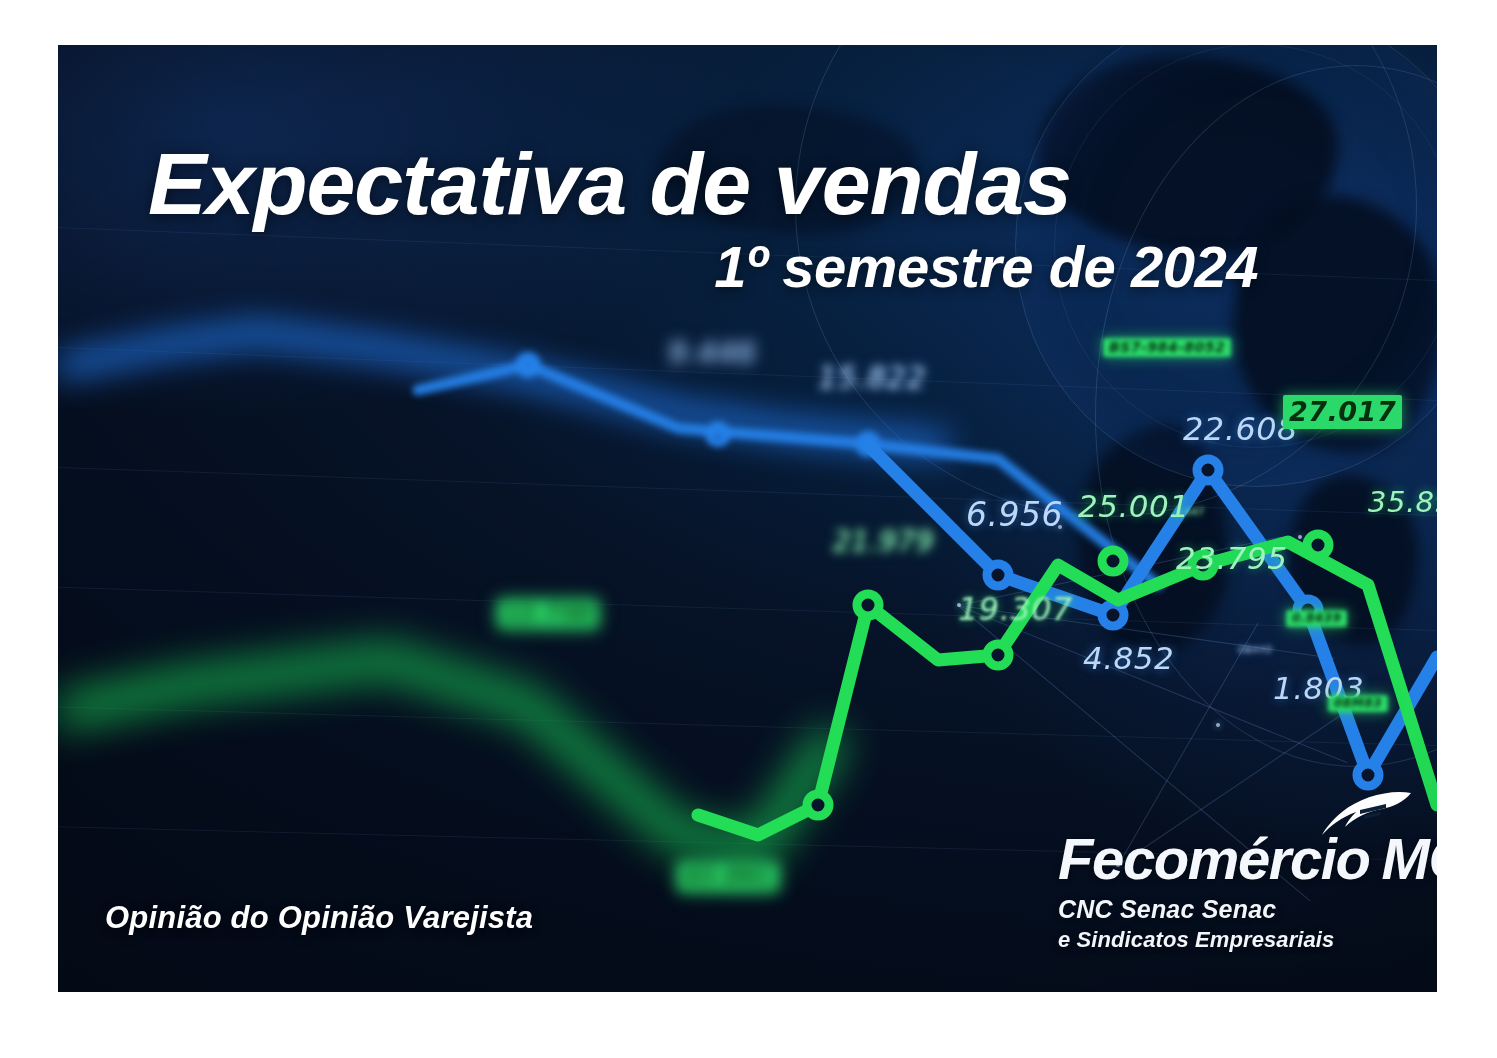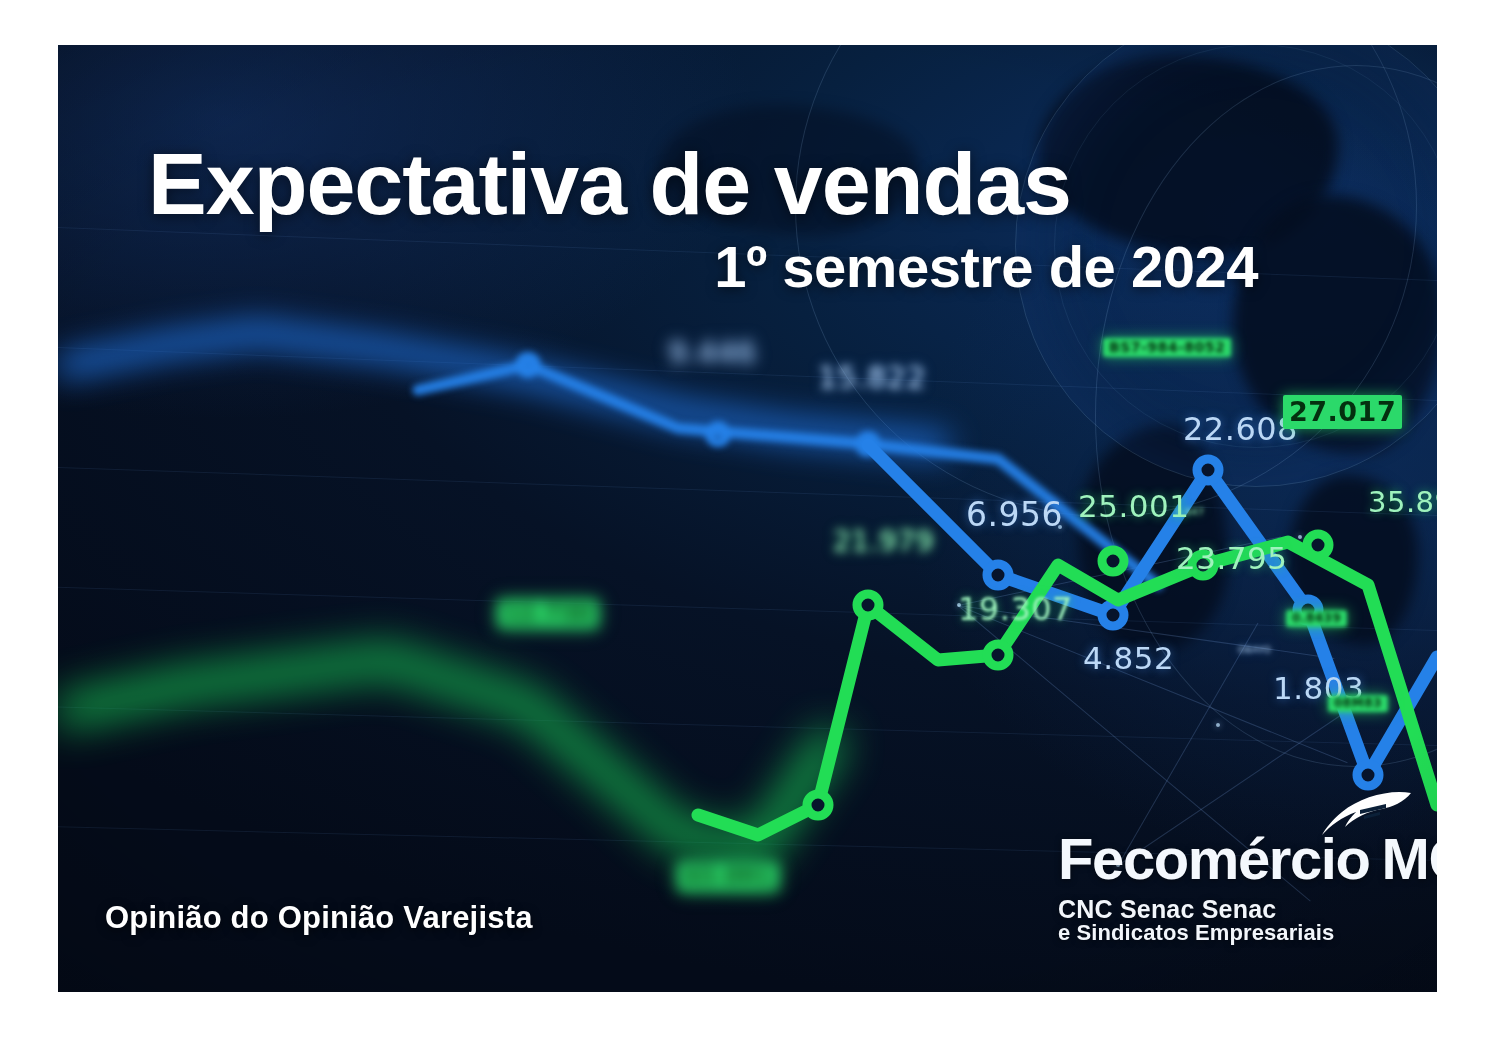--- a/index.html
+++ b/index.html
@@ -5,20 +5,21 @@
   html,body{margin:0;padding:0;background:#ffffff;}
   body{width:1497px;height:1058px;overflow:hidden;font-family:"Liberation Sans",sans-serif;}
 
   #page{position:relative;width:1497px;height:1058px;background:#fff;}
 
   
   #cover{
     position:absolute;left:58px;top:45px;width:1379px;height:947px;
     overflow:hidden;
     background:#4c1d95;
+    font-style:italic;
   }
 
   
   .bg-layer{position:absolute;inset:0;}
   .bg-base{
     background:
       radial-gradient(115% 85% at 88% 18%, #0c2f63 0%, #07203f 32%, #061226 60%, #040b19 100%),
       linear-gradient(160deg,#061228 0%,#04101f 45%,#030a16 100%);
   }
   .bg-glow-tl{
@@ -106,21 +107,21 @@
   #logo-main{
     position:relative;font-size:58px;font-weight:bold;letter-spacing:-1.4px;line-height:1;
     color:#f4f8fd;text-shadow:0 1px 6px rgba(0,0,0,.5);white-space:nowrap;
   }
   #feather{position:absolute;right:6px;top:-40px;width:92px;height:46px;}
   #logo-line2{
     margin-top:9px;font-size:25px;font-weight:bold;letter-spacing:.2px;line-height:1;
     color:#f2f6fb;text-shadow:0 1px 6px rgba(0,0,0,.5);
   }
   #logo-line3{
-    font-size:22px;font-weight:bold;letter-spacing:.1px;line-height:1;
+    margin-top:7px;font-size:22px;font-weight:bold;letter-spacing:.1px;line-height:1;
     color:#f2f6fb;text-shadow:0 1px 6px rgba(0,0,0,.5);
   }
 </style>
 </head>
 <body>
 
 <div id="page">
 
   <div id="cover">
 

